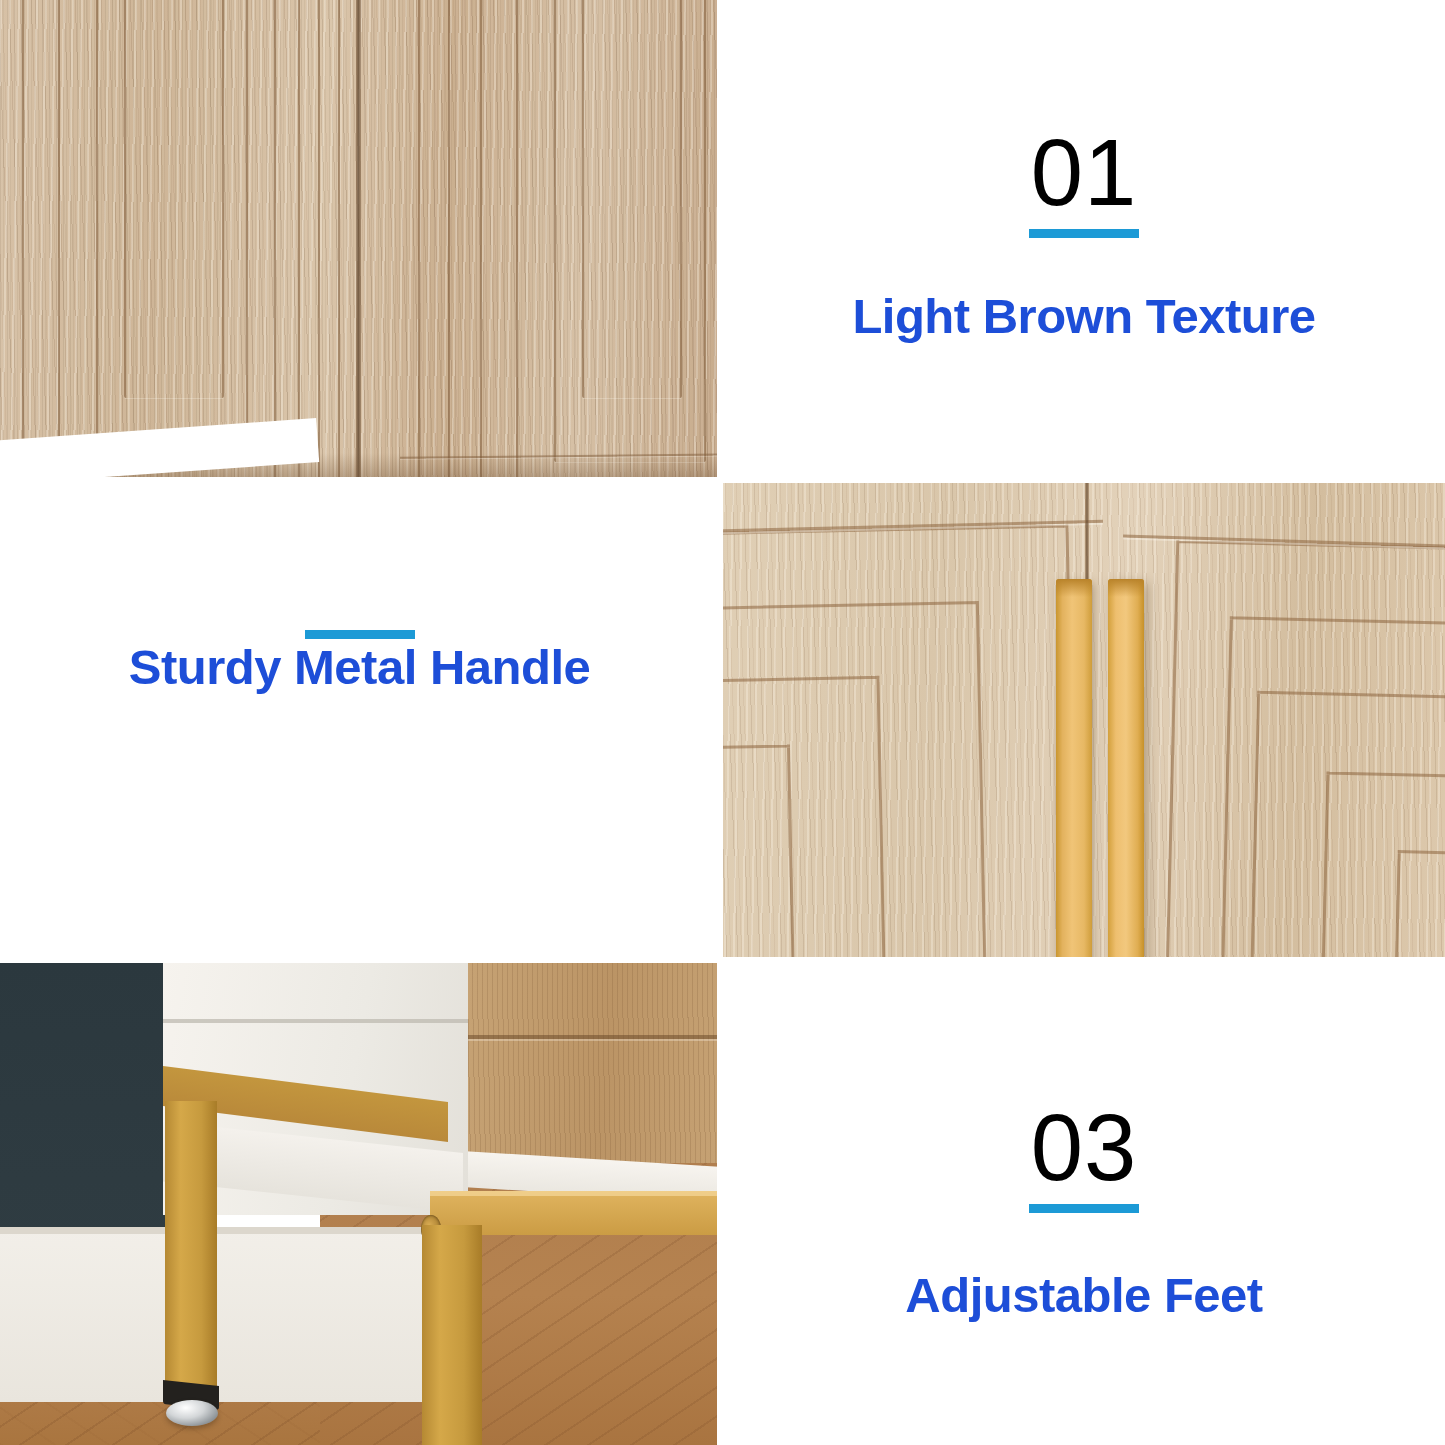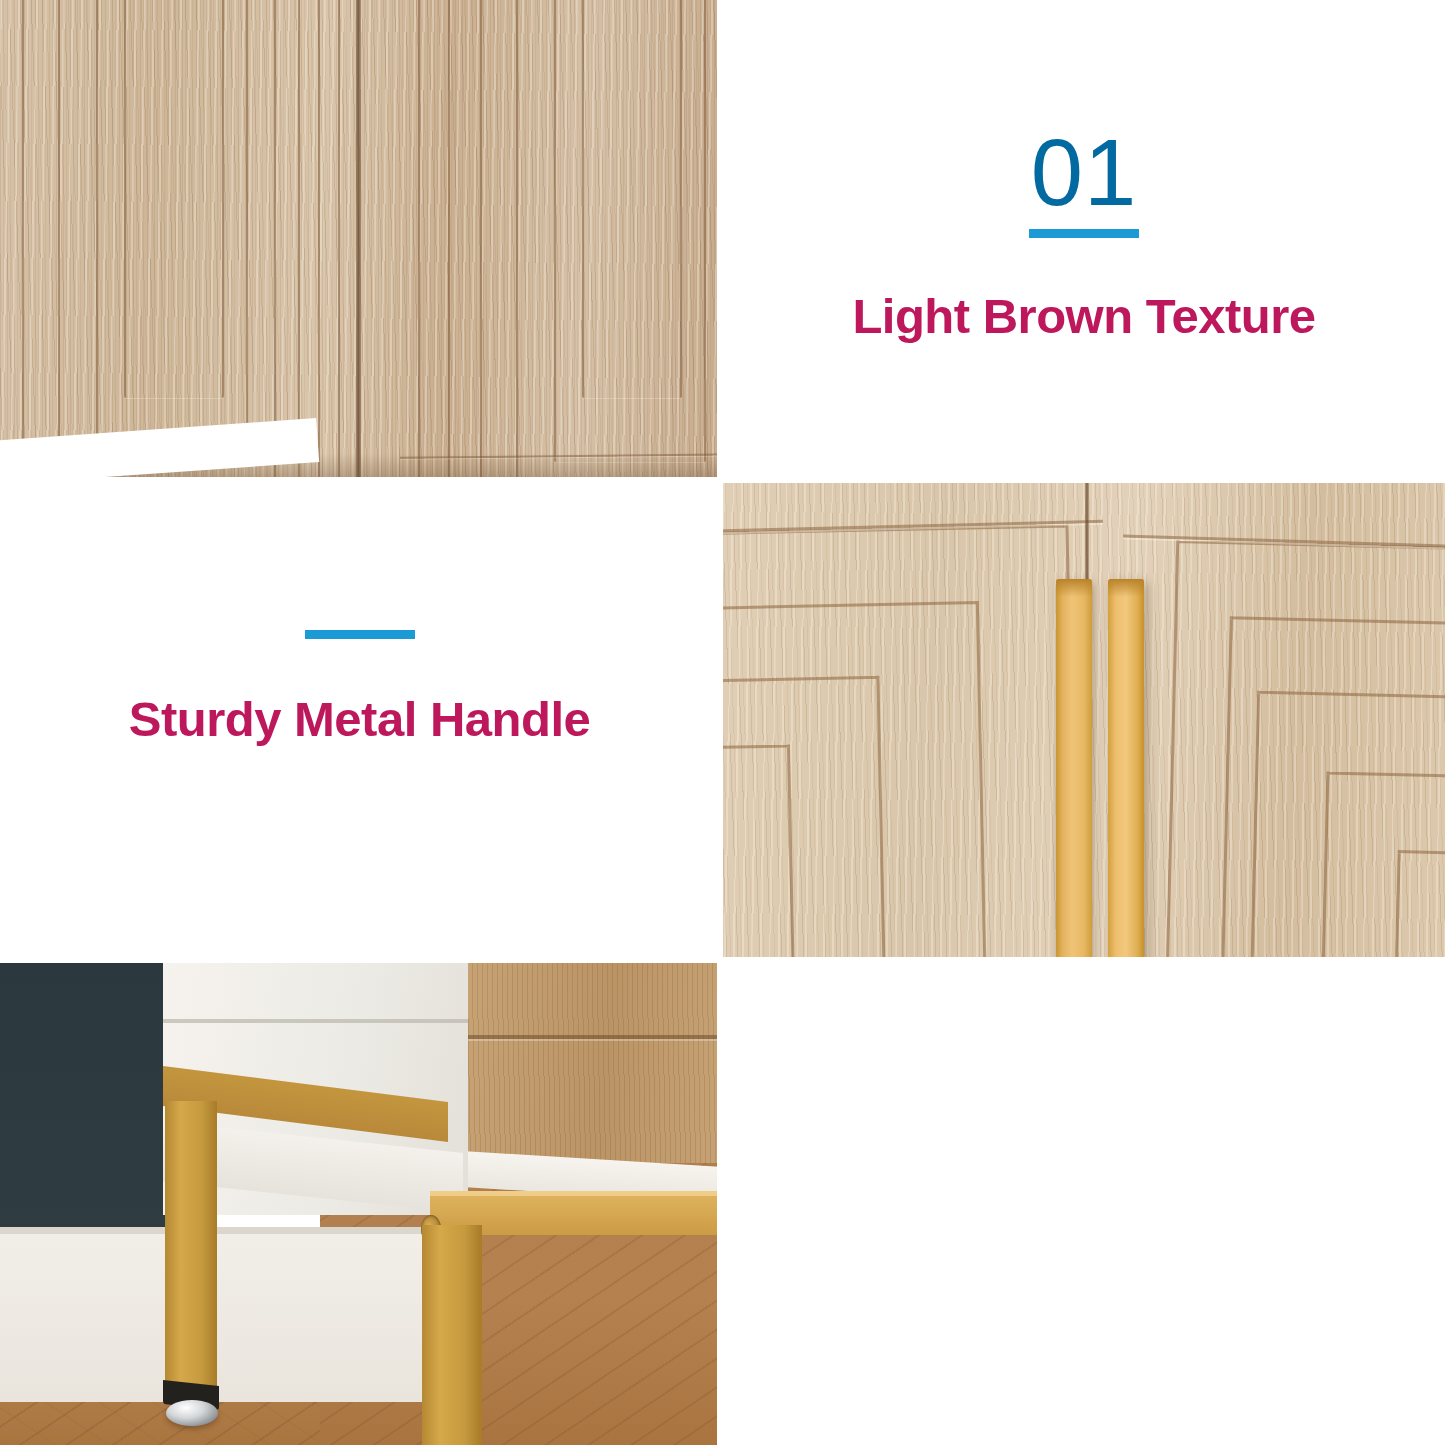--- a/index.html
+++ b/index.html
@@ -23,28 +23,28 @@
   
   .textcell{
     display:flex; flex-direction:column;
     align-items:center; justify-content:flex-start;
   }
   .numwrap{
     display:flex; flex-direction:column; align-items:center;
   }
   .num{
     font-size:94px; font-weight:400; letter-spacing:1px;
-    line-height:0.95; color:#0369a1;
+    line-height:0.95; color:#000000;
     font-family:"Liberation Sans", sans-serif;
   }
   .numrule{
     width:110px; height:9px; background:#1C9AD6; margin-top:12px;
   }
   .caption{
-    font-size:49px; font-weight:700; color:#be185d;
+    font-size:49px; font-weight:700; color:#1d4ed8;
     letter-spacing:-0.5px; white-space:nowrap;
     font-family:"Liberation Sans", sans-serif;
   }
 
   
   #panel-texture{ left:0; top:0; width:719px; height:479px; }
   .wood-base{
     position:absolute; inset:0;
     background:
       linear-gradient(90deg,
@@ -275,21 +275,21 @@
       <div class="num">01</div>
       <div class="numrule"></div>
     </div>
     <div class="caption" style="margin-top:50px;">Light Brown Texture</div>
   </div>
 
   <div class="cell textcell" id="text-02" style="left:0; top:483px; width:719px; height:477px; padding-top:135px;">
     <div class="numwrap">
       <div class="numrule"></div>
     </div>
-    <div class="caption" style="margin-top:52px;">Sturdy Metal Handle</div>
+    <div class="caption" style="">Sturdy Metal Handle</div>
   </div>
 
   <div class="cell" id="panel-handle">
     <div class="wood-base2"></div>
     <div class="wood-grain"></div>
     <div class="wood-grain2"></div>
 
     <div class="step stepL" style="left:-90px; top:46px;  width:440px; height:440px; transform:rotate(-1.2deg);"></div>
     <div class="step stepL" style="left:-120px;top:122px; width:380px; height:400px; transform:rotate(-1.2deg);"></div>
     <div class="step stepL" style="left:-150px;top:196px; width:310px; height:340px; transform:rotate(-1.2deg);"></div>
@@ -334,18 +334,25 @@
     <div class="screw"></div>
 
     <div class="leg leg-back"></div>
     <div class="leg-back-tip"></div>
     <div class="foot-back"></div>
 
     <div class="leg leg-front"></div>
 
   </div>
 
+  <div class="cell textcell" id="text-03" style="left:723px; top:963px; width:722px; height:482px; padding-top:140px;">
+    <div class="numwrap">
+      <div class="num">03</div>
+      <div class="numrule"></div>
+    </div>
+    <div class="caption" style="margin-top:54px;">Adjustable Feet</div>
+  </div>
 
   <div class="seam-v" style="left:717px;"></div>
   <div class="seam-h" style="top:477px;"></div>
   <div class="seam-h" style="top:957px;"></div>
 
 </div>
 
 </body></html>

